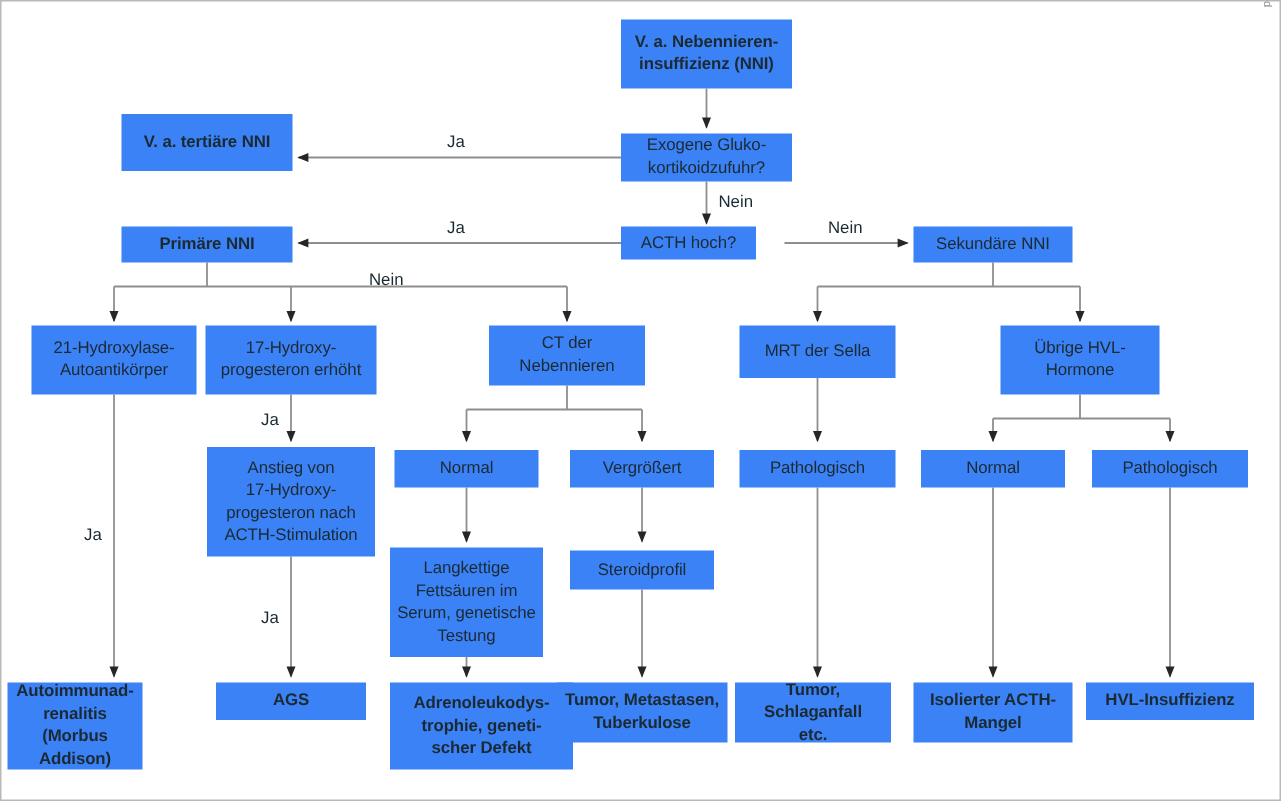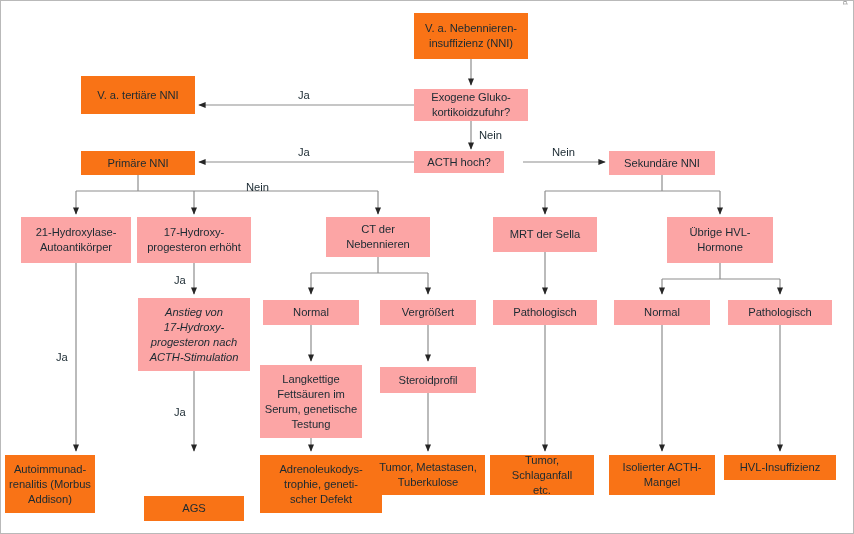--- a/index.html
+++ b/index.html
@@ -26,22 +26,22 @@
     align-items: center;
     justify-content: center;
     text-align: center;
     color: #1b2a32;
     font-size: 11.2px;
     line-height: 15px;
     padding: 3px 4px;
     letter-spacing: -0.05px;
   }
   .node span { display: block; width: 100%; }
-  .n-teal  { background: #f97316; }
-  .n-blue  { background: #fca5a5; }
+  .n-teal  { background: #3b82f6; font-weight: bold; }
+  .n-blue  { background: #3b82f6; }
   .edge-label {
     position: absolute;
     font-size: 11.2px;
     color: #1b2a32;
     line-height: 13px;
     white-space: nowrap;
   }
   #copyright {
     position: absolute;
     right: 3px; top: 4px;
@@ -176,21 +176,21 @@
     <span>MRT der Sella</span>
   </div>
 
   <div class="node n-blue" style="left:666px; top:216px; width:106px; height:46px;">
     <span>
       <span>Übrige HVL-</span>
       <span>Hormone</span>
     </span>
   </div>
 
-  <div class="node n-blue" style="left:137px; top:297px; width:112px; height:73px;font-style:italic;">
+  <div class="node n-blue" style="left:137px; top:297px; width:112px; height:73px;">
     <span>
       <span>Anstieg von</span>
       <span>17-Hydroxy-</span>
       <span>progesteron nach</span>
       <span>ACTH-Stimulation</span>
     </span>
   </div>
 
   <div class="node n-blue" style="left:262px; top:299px; width:96px; height:25px;">
     <span>Normal</span>
@@ -226,21 +226,21 @@
   </div>
 
   <div class="node n-teal" style="left:4px; top:454px; width:90px; height:58px;">
     <span>
       <span>Autoimmunad-</span>
       <span>renalitis (Morbus</span>
       <span>Addison)</span>
     </span>
   </div>
 
-  <div class="node n-teal" style="left:143px; top:454px; width:100px; height:25px;margin-top:41px;">
+  <div class="node n-teal" style="left:143px; top:454px; width:100px; height:25px;">
     <span>AGS</span>
   </div>
 
   <div class="node n-teal" style="left:259px; top:454px; width:122px; height:58px;">
     <span>
       <span>Adrenoleukodys-</span>
       <span>trophie, geneti-</span>
       <span>scher Defekt</span>
     </span>
   </div>

